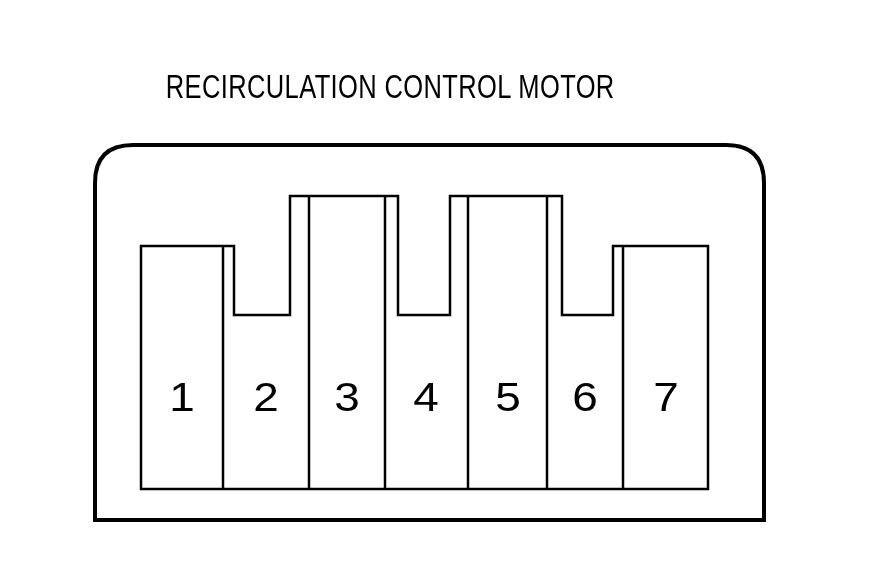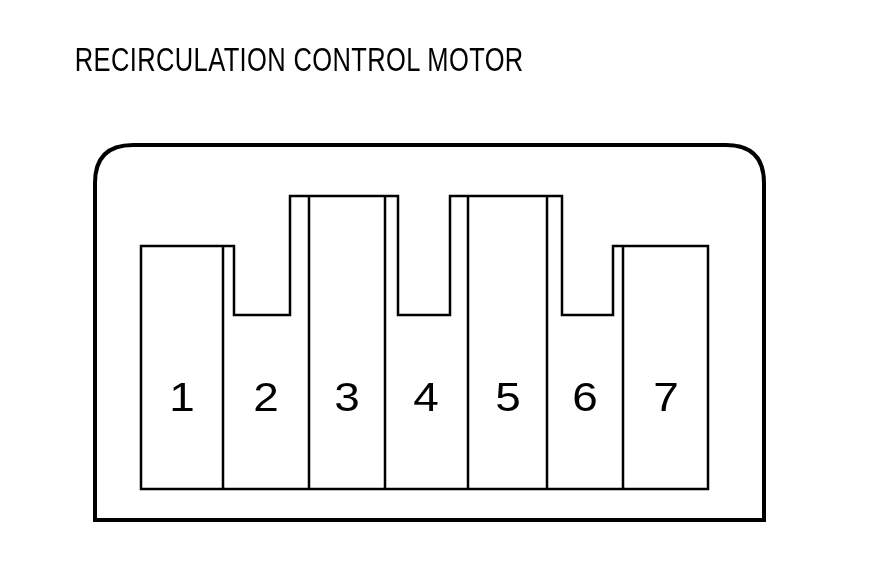--- a/index.html
+++ b/index.html
@@ -18,23 +18,23 @@
     position: absolute;
     left: 0;
     top: 0;
     width: 880px;
     height: 580px;
     background: #ffffff;
   }
   .title-wrap {
     position: absolute;
     left: 0;
-    top: 42px;
+    top: 69px;
     width: 780px;
-    text-align: left;
+    text-align: center;
   }
   .title-text {
     display: inline-block;
     font-size: 34px;
     line-height: 1;
     color: #000000;
     white-space: nowrap;
     transform: scaleX(0.75);
     transform-origin: center;
     letter-spacing: 0.5px;

